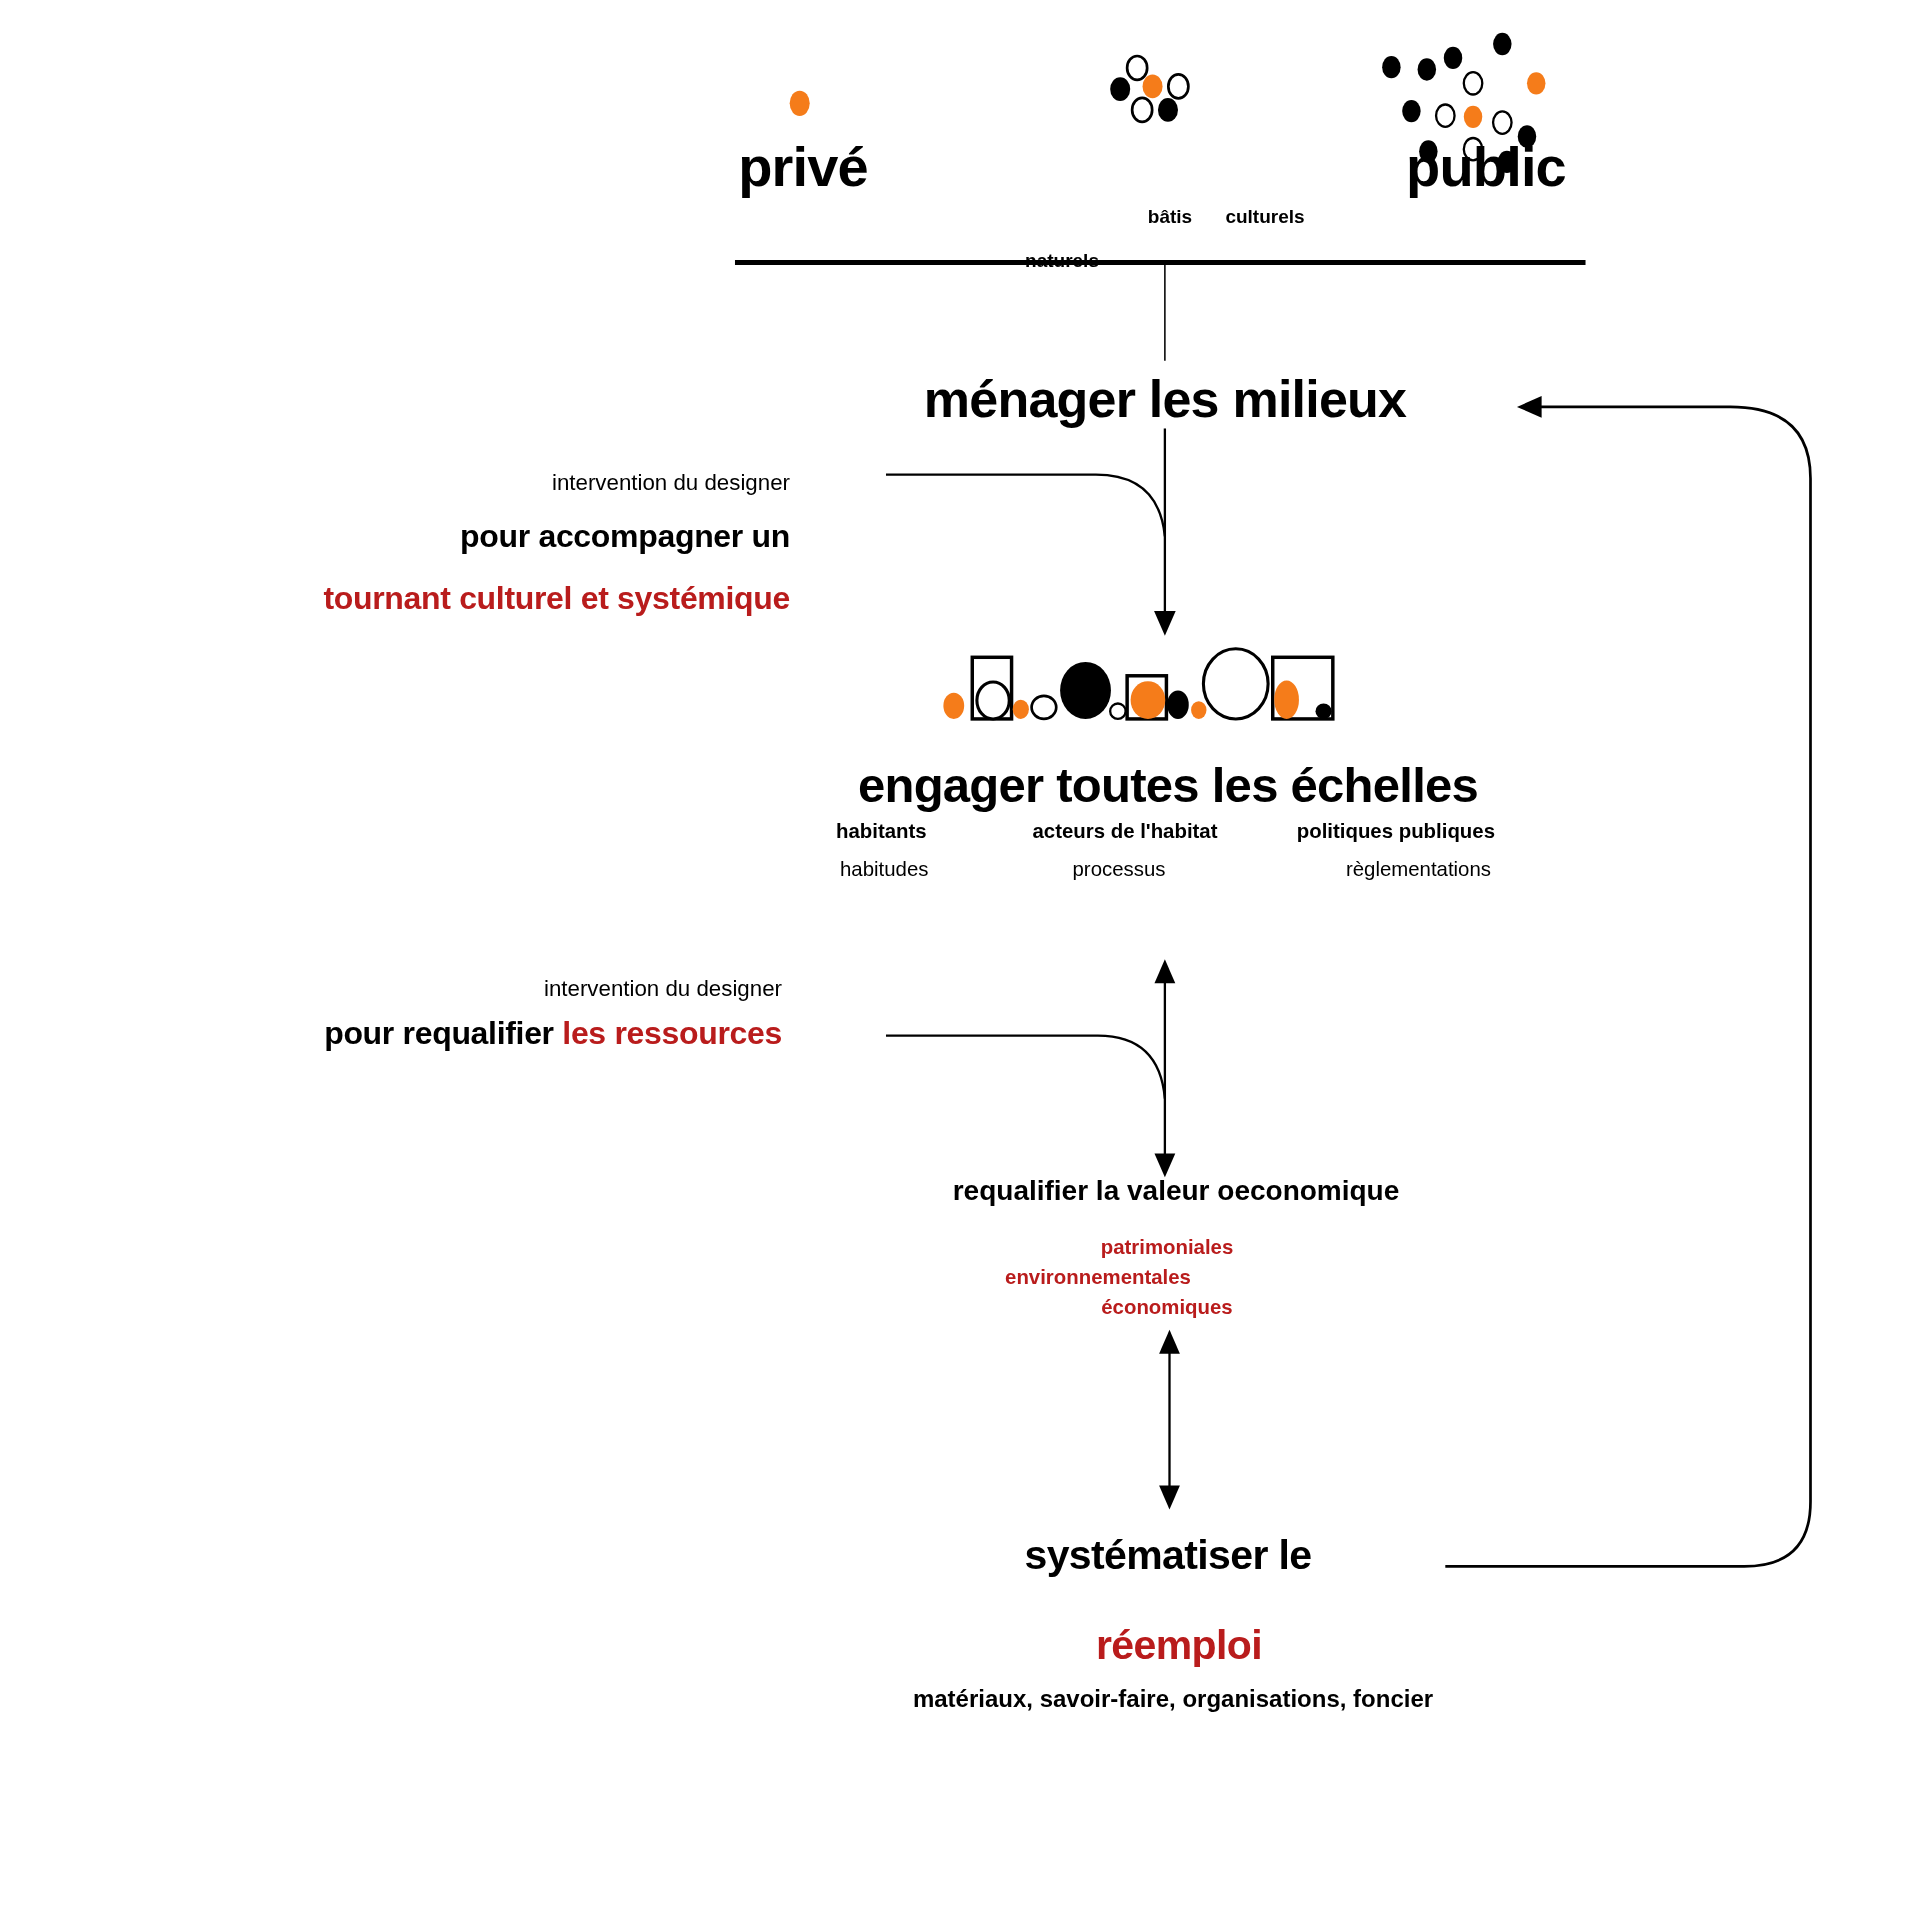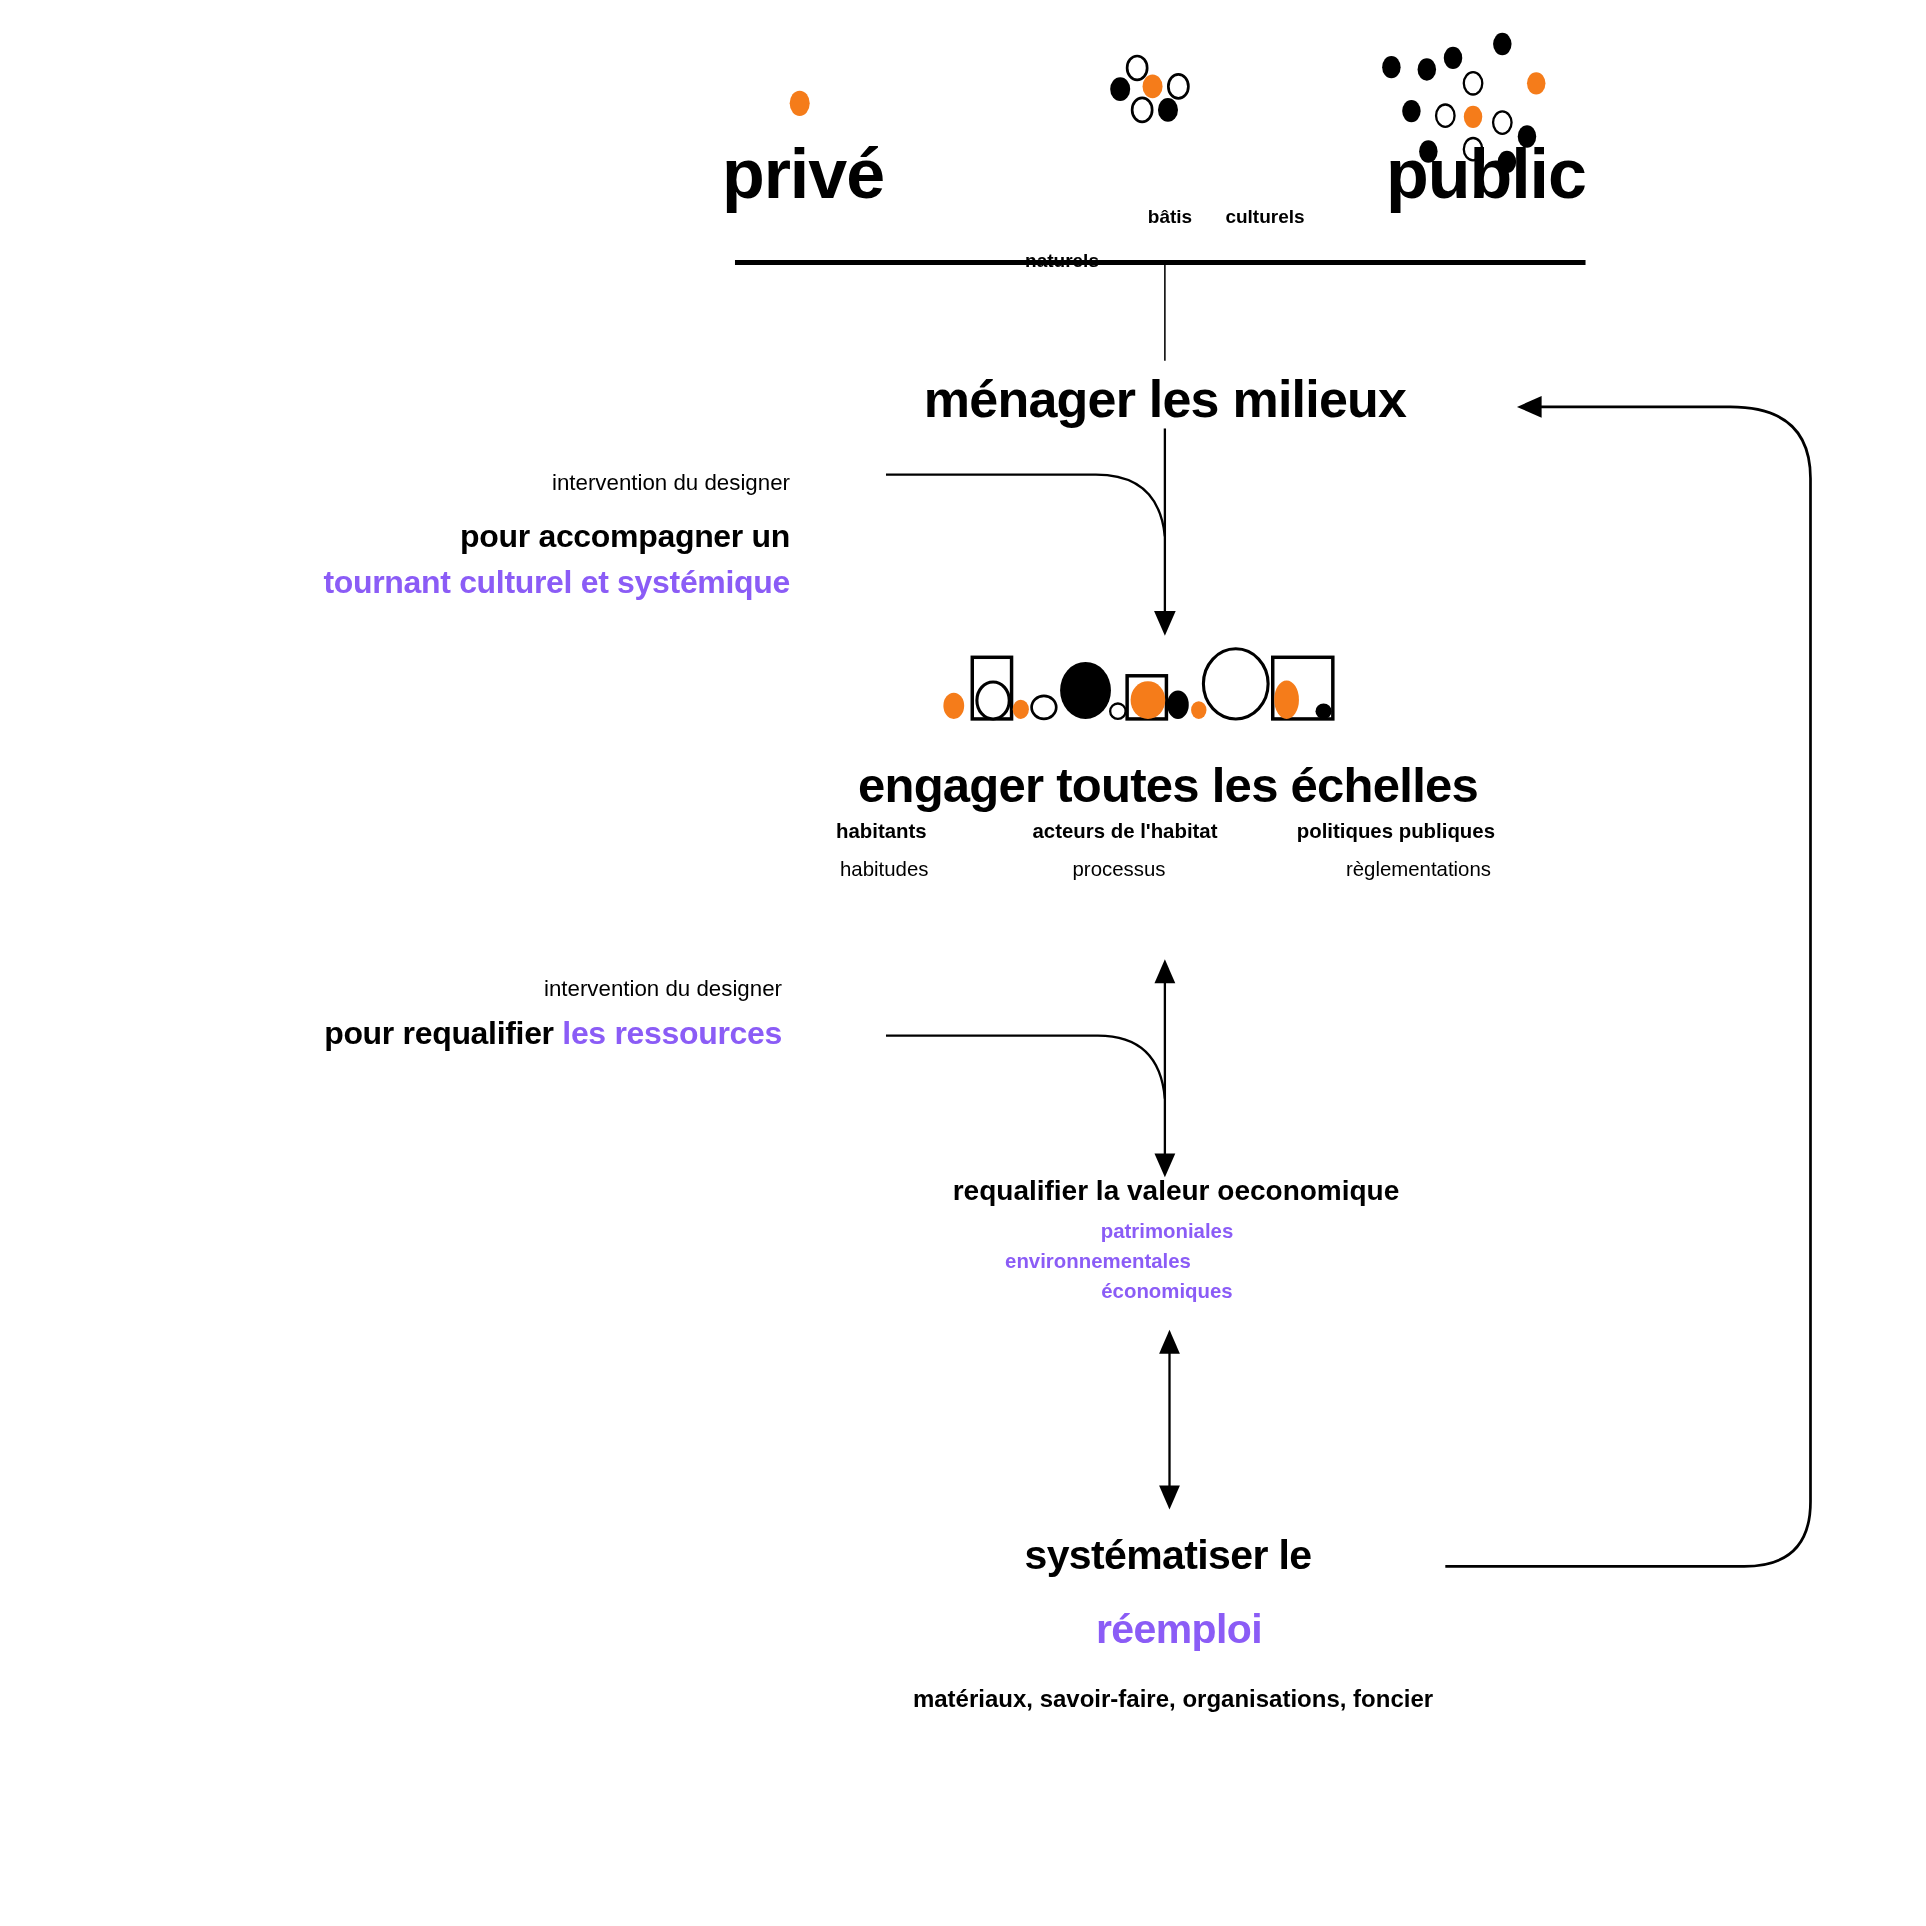--- a/index.html
+++ b/index.html
@@ -8,32 +8,32 @@
     width:2089px;
     height:1981px;
     background:#ffffff;
     font-family:"Liberation Sans", sans-serif;
     color:#000000;
     overflow:hidden;
   }
   .lbl{position:absolute;white-space:nowrap;line-height:1;}
   .center{transform:translateX(-50%);}
   .rightal{text-align:right;}
-  .h1{font-size:70px;font-weight:700;letter-spacing:-0.015em;}
+  .h1{font-size:56px;font-weight:700;letter-spacing:-0.015em;}
   .h2{font-size:52px;font-weight:700;letter-spacing:-0.015em;}
   .h2b{font-size:49px;font-weight:700;letter-spacing:-0.015em;}
   .h3{font-size:41px;font-weight:700;letter-spacing:-0.015em;}
   .sub50{font-size:19px;font-weight:700;}
   .sub53b{font-size:20.4px;font-weight:700;}
   .sub53{font-size:20.4px;font-weight:400;}
   .note-reg{font-size:22.3px;font-weight:400;}
   .note-bold{font-size:32px;font-weight:700;letter-spacing:-0.01em;}
   .req-title{font-size:28px;font-weight:700;}
   .sub62{font-size:24px;font-weight:700;}
-  .orange{color:#8b5cf6;}
+  .orange{color:#b91c1c;margin-top:16px;}
   svg.layer{position:absolute;left:0;top:0;width:2089px;height:1981px;}
 </style>
 </head>
 <body>
 
 <div id="canvas">
 
   <svg class="layer" viewBox="0 0 5423 5142">
 
     <g>

